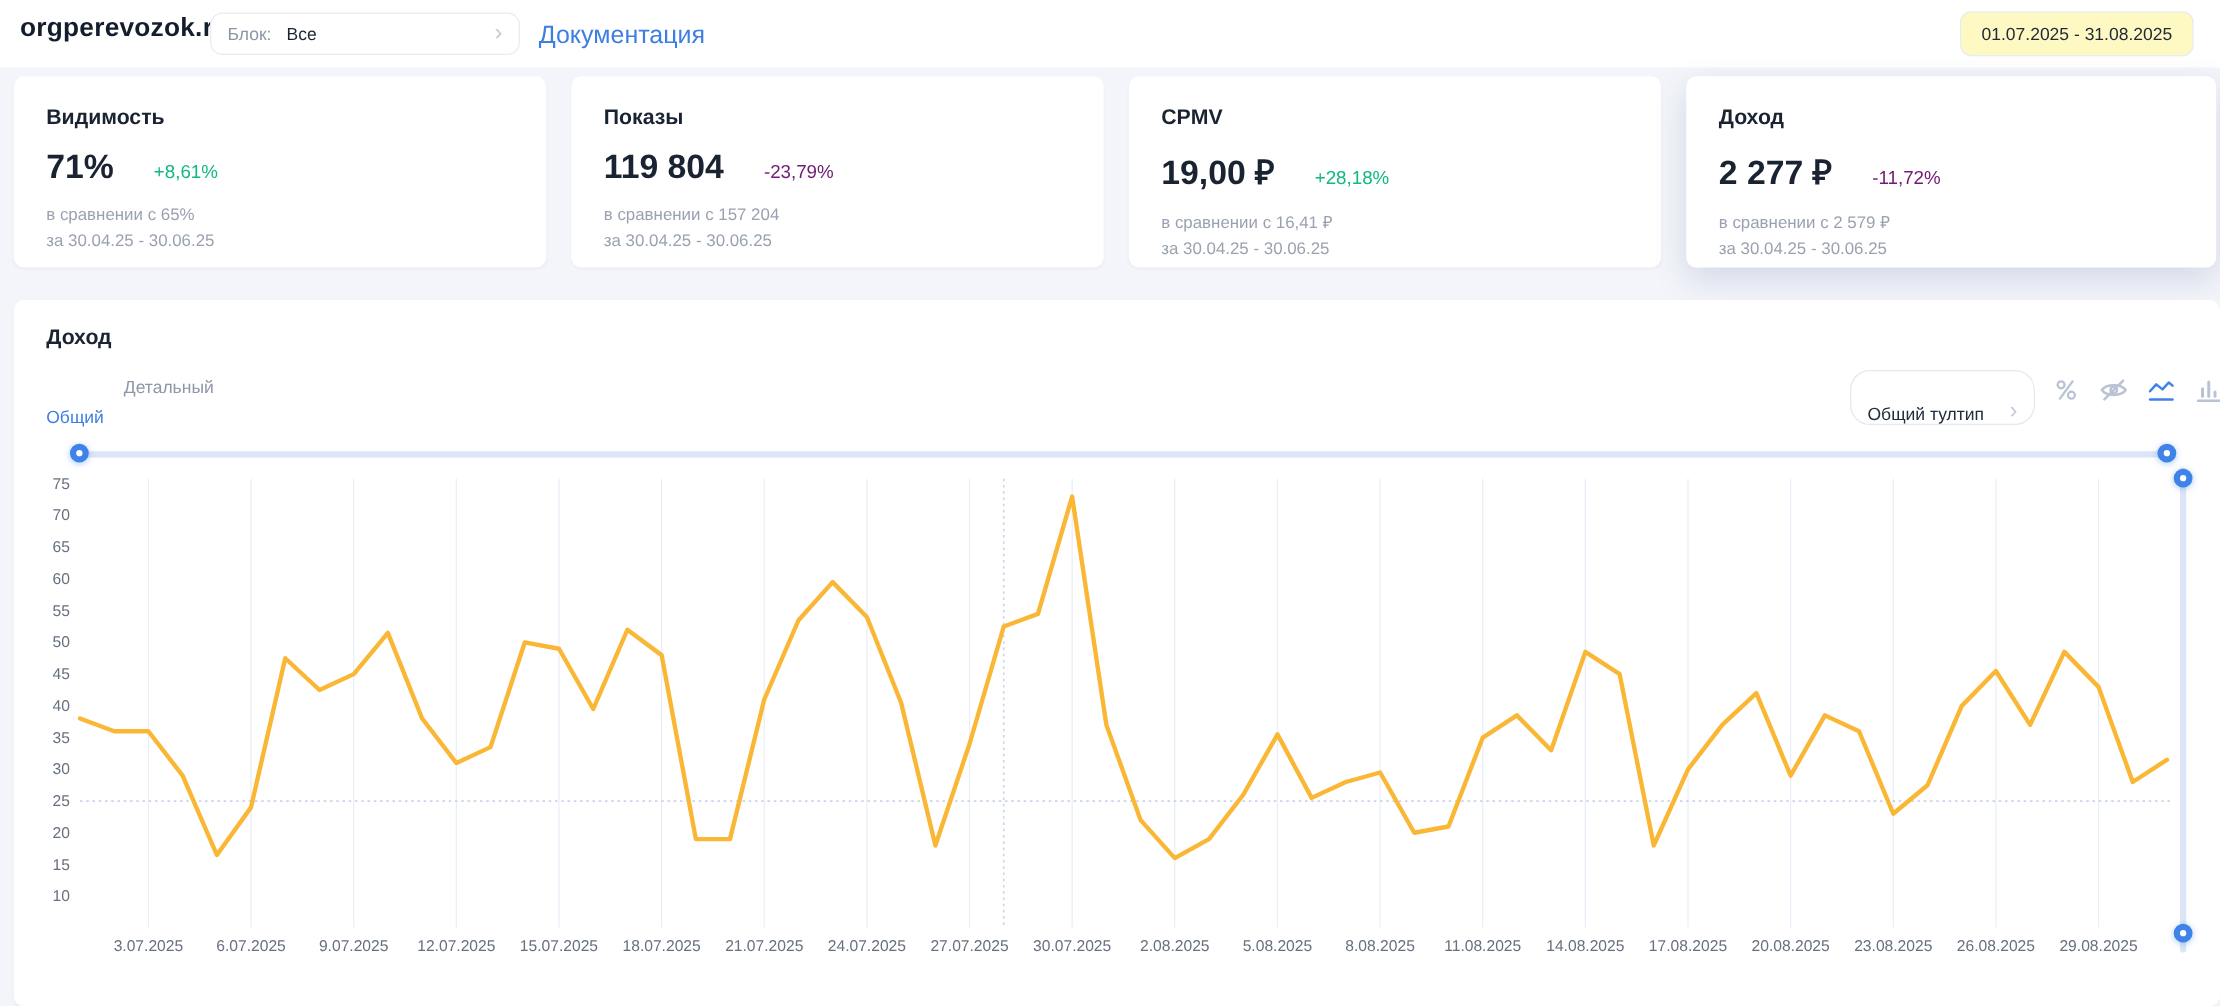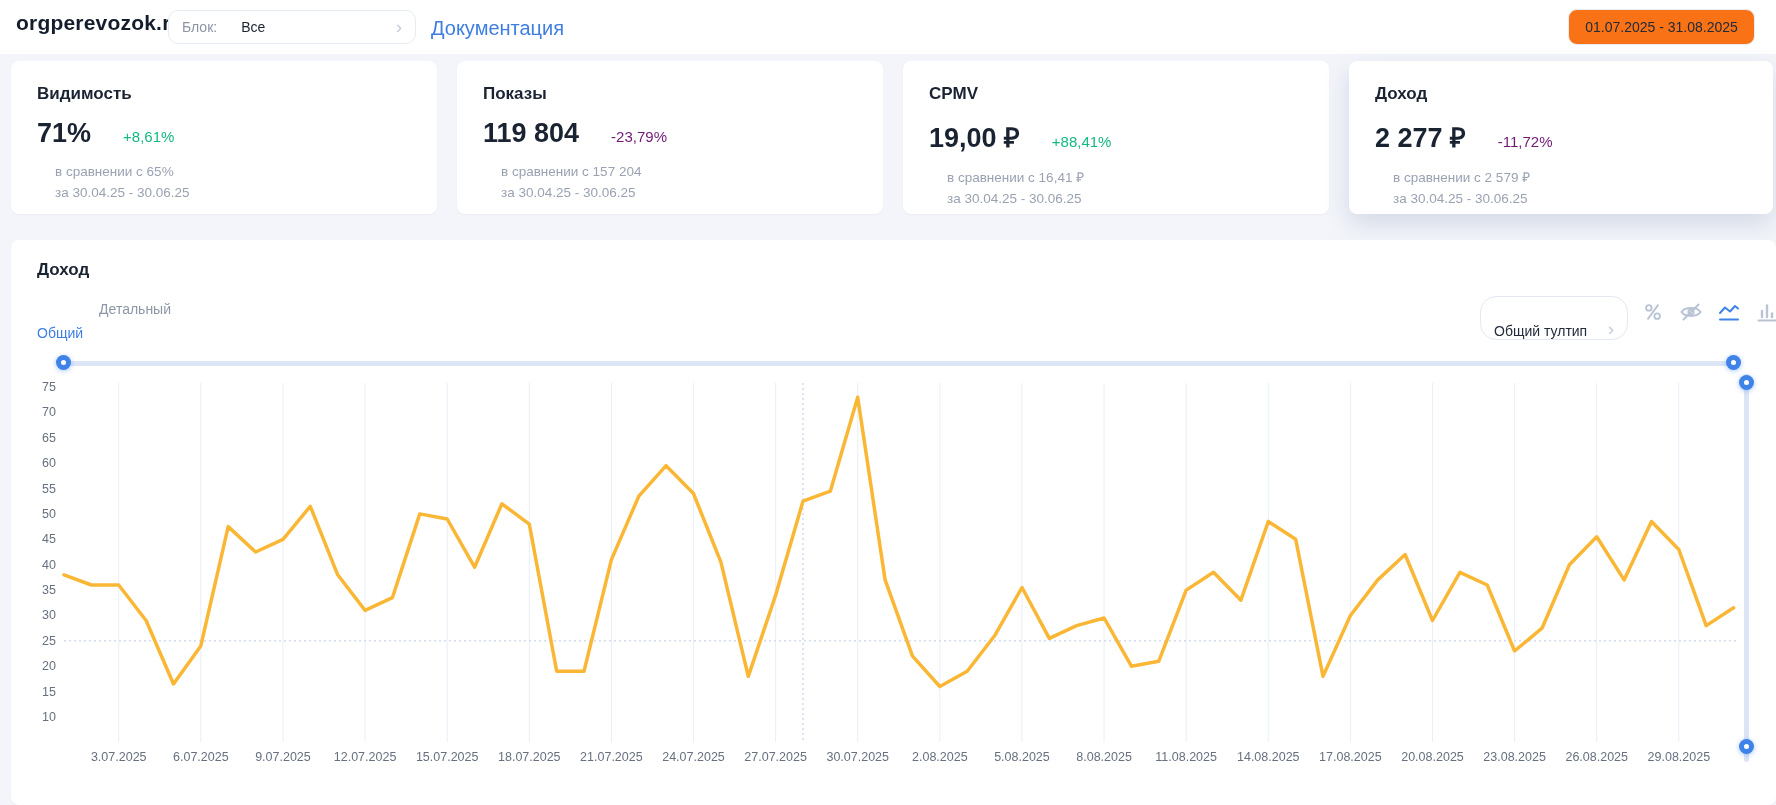--- a/index.html
+++ b/index.html
@@ -5,37 +5,37 @@
   * { margin:0; padding:0; box-sizing:border-box; }
   body { background:#f3f5fa; font-family:"Liberation Sans", sans-serif; }
   .screen { position:relative; width:1776px; height:805px; background:#f3f5fa; overflow:hidden; }
 
   
   .topbar { position:absolute; left:0; top:0; width:1776px; height:54px; background:#ffffff; }
   .site-title { position:absolute; left:16px; top:11px; font-size:21px; font-weight:700; color:#141d2c; letter-spacing:0.2px; }
   .block-select { position:absolute; left:168px; top:10px; width:248px; height:34px; background:#fff;
     border:1px solid #e7ebf4; border-radius:10px; display:flex; align-items:center; padding:0 13px; cursor:pointer; }
   .block-select .lbl { font-size:14px; color:#8d95a4; }
-  .block-select .val { font-size:14px; color:#1b2433; margin-left:24px; }
+  .block-select .val { font-size:14px; color:#1b2433; margin-left:12px; }
   .chev { margin-left:auto; color:#c3cbd9; font-size:19px; line-height:1; transform:translateY(-1px); }
   .docs-link { position:absolute; left:431px; top:17px; font-size:20px; color:#3e7ee2; cursor:pointer; text-decoration:none; }
-  .date-box { position:absolute; left:1568px; top:9px; width:187px; height:36px; background:#f97316; border:1px solid #e7ebf4;
+  .date-box { position:absolute; left:1568px; top:9px; width:187px; height:36px; background:#fef9c3; border:1px solid #e7ebf4;
     border-radius:9px; display:flex; align-items:center; justify-content:center; font-size:14px; color:#202a3a; cursor:pointer; }
 
   
   .card { position:absolute; top:61px; width:426px; height:153px; background:#fff; border-radius:8px;
     box-shadow:0 1px 2px rgba(26,35,58,0.04); padding:23px 26px; cursor:pointer; }
   .card.c1 { left:11px; } .card.c2 { left:457px; } .card.c3 { left:903px; } .card.c4 { left:1349px; width:424px; }
   .card.selected { box-shadow:0 10px 26px rgba(57,80,133,0.17); }
   .card-title { font-size:17px; font-weight:700; color:#1a2332; }
   .value-row { margin-top:14px; display:flex; align-items:baseline; gap:32px; }
   .card-value { font-size:27px; font-weight:700; color:#1a2332; }
   .card-delta { font-size:15px; }
   .delta-up { color:#12b980; } .delta-down { color:#701a75; }
-  .card-compare { margin-top:13px; font-size:13.5px; color:#9aa2b1; line-height:1.55;margin-left:18px; }
+  .card-compare { margin-top:13px; font-size:13.5px; color:#9aa2b1; line-height:1.55; }
 
   
   .chart-card { position:absolute; left:11px; top:240px; width:1765px; height:565px; background:#fff; border-radius:8px;
     box-shadow:0 1px 2px rgba(26,35,58,0.04); }
   .chart-title { position:absolute; left:26px; top:20px; font-size:17px; font-weight:700; color:#1a2332; }
   .tabs { position:absolute; left:26px; top:61px; display:flex; gap:16px; font-size:14px; }
   .tab { cursor:pointer; color:#8d97a7; }
   .tab.active { color:#3e7ee2;margin-top:24px; }
   .tooltip-select { position:absolute; left:1469px; top:56px; width:148px; height:44px; border:1px solid #e3e8f1; border-radius:16px;
     background:#fff; display:flex; align-items:flex-end; padding:0 13px; cursor:pointer; }
@@ -92,21 +92,21 @@
     </div>
     <div class="card-compare">
       <div>в сравнении с 157 204</div>
       <div>за 30.04.25 - 30.06.25</div>
     </div>
   </div>
   <div class="card c3">
     <div class="card-title">CPMV</div>
     <div class="value-row">
       <span class="card-value">19,00 ₽</span>
-      <span class="card-delta delta-up">+88,41%</span>
+      <span class="card-delta delta-up">+28,18%</span>
     </div>
     <div class="card-compare">
       <div>в сравнении с 16,41 ₽</div>
       <div>за 30.04.25 - 30.06.25</div>
     </div>
   </div>
   <div class="card c4 selected">
     <div class="card-title">Доход</div>
     <div class="value-row">
       <span class="card-value">2 277 ₽</span>

